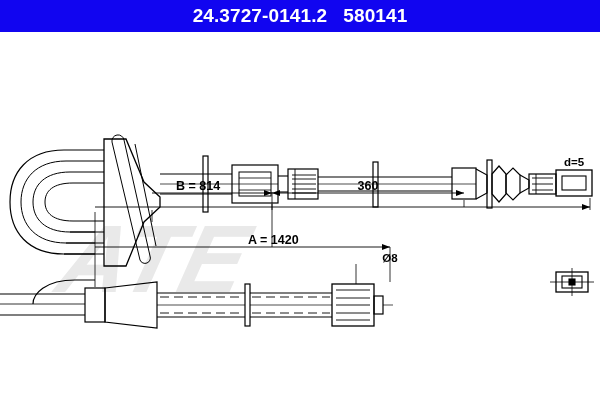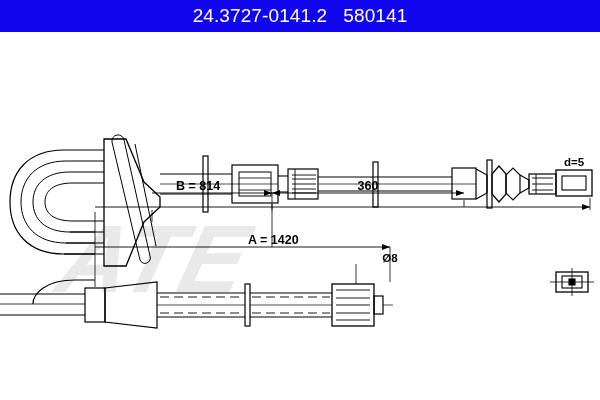--- a/index.html
+++ b/index.html
@@ -23,21 +23,21 @@
     top: 0;
     width: 600px;
     height: 32px;
     background: #1105f0;
     display: flex;
     align-items: center;
     justify-content: center;
   }
   #header-bar .htxt {
     color: #ffffff;
-    font-weight: normal;
+    font-weight: bold;
     font-size: 19px;
     letter-spacing: 0.1px;
     font-family: "Liberation Sans", sans-serif;
     white-space: pre;
   }
   #drawing-area {
     position: absolute;
     left: 0;
     top: 32px;
     width: 600px;

